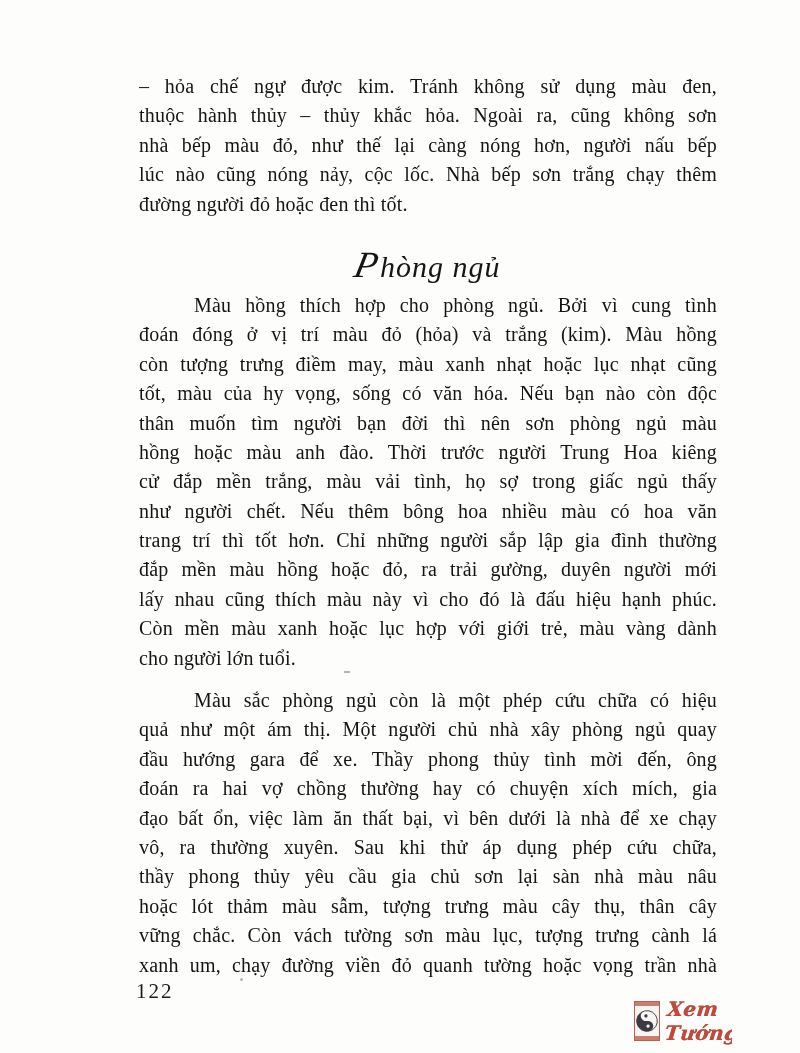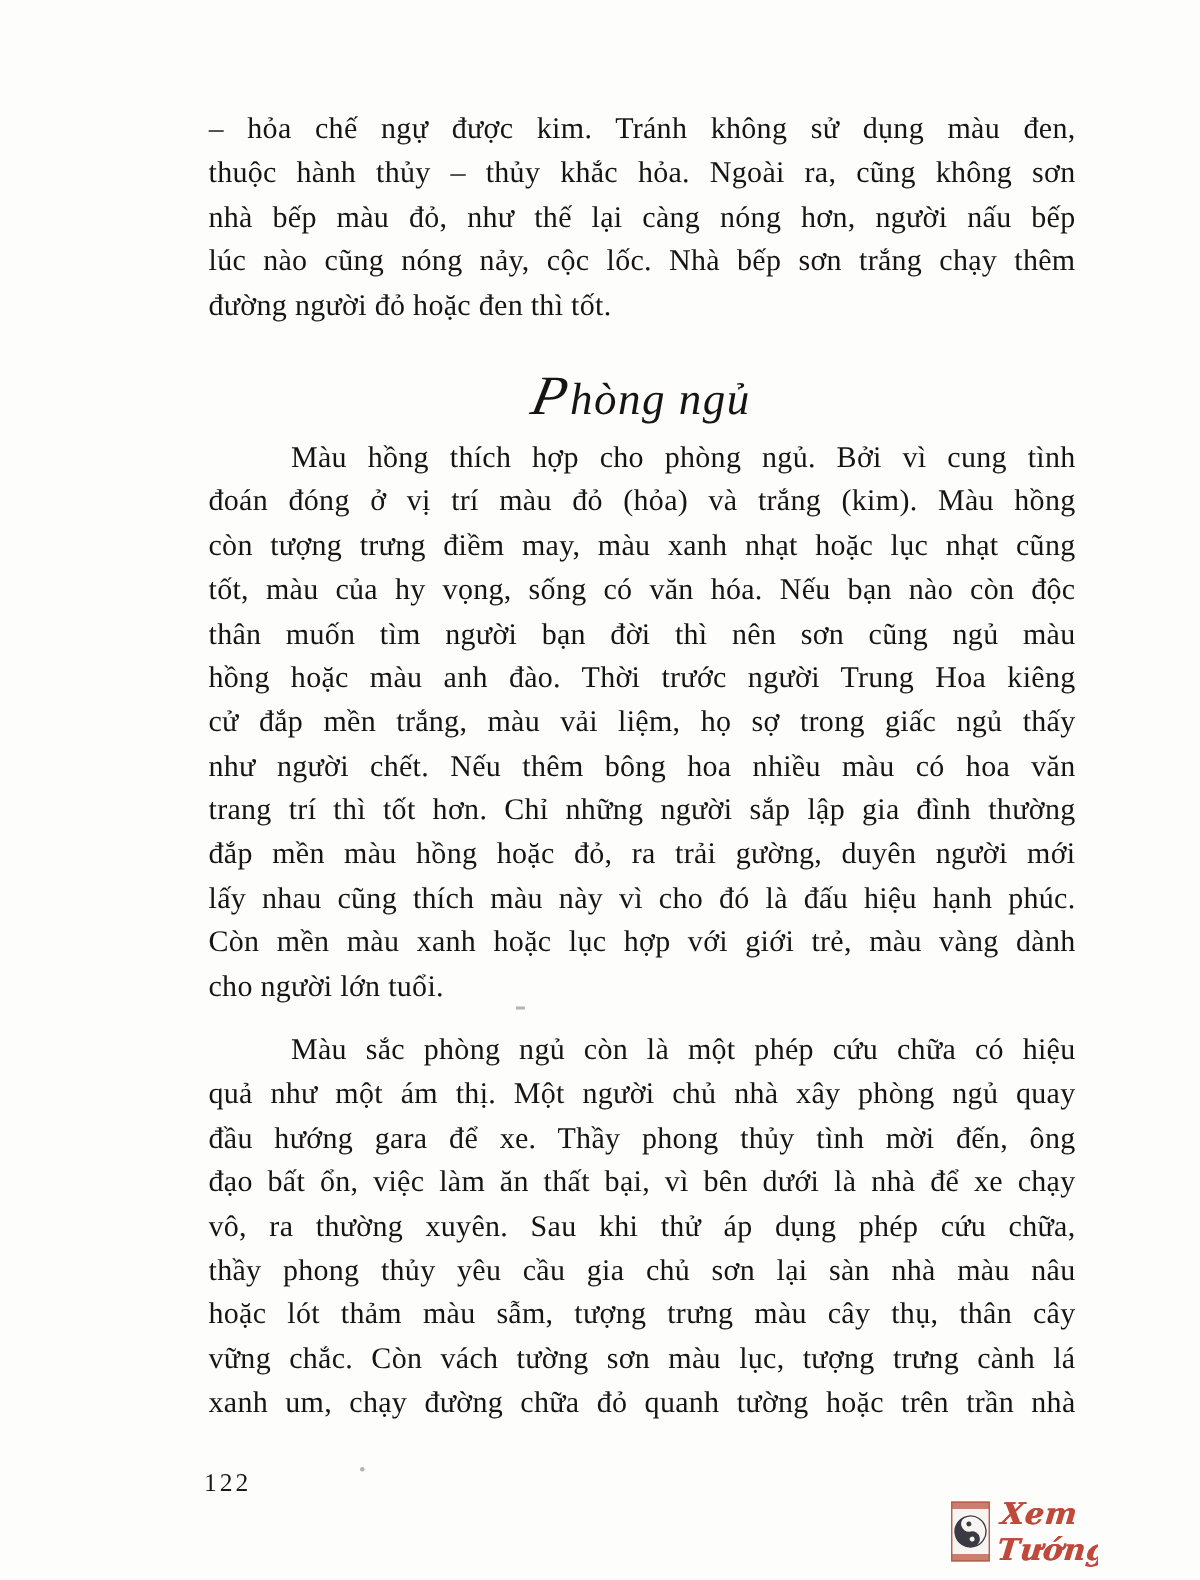--- a/index.html
+++ b/index.html
@@ -47,21 +47,21 @@
     display: inline-block;
     font-size: 37px;
     transform: skewX(-12deg);
     margin-right: 1px;
   }
   .para3 { margin-top: 13px; }
   .pagenum {
     position: absolute;
     left: 136px;
     top: 979px;
-    font-size: 17px;
+    font-size: 21px;
     letter-spacing: 2px;
     color: #1b1916;
     text-align: center;
   }
   .watermark {
     position: absolute;
     left: 634px;
     top: 997px;
     display: flex;
     align-items: center;
@@ -115,41 +115,42 @@
       <div class="ln end">đường người đỏ hoặc đen thì tốt.</div>
     </div>
 
     <h2 class="heading"><span class="initial">P</span><span>hòng ngủ</span></h2>
 
     <div class="para">
       <div class="ln ind">Màu hồng thích hợp cho phòng ngủ. Bởi vì cung tình</div>
       <div class="ln">đoán đóng ở vị trí màu đỏ (hỏa) và trắng (kim). Màu hồng</div>
       <div class="ln">còn tượng trưng điềm may, màu xanh nhạt hoặc lục nhạt cũng</div>
       <div class="ln">tốt, màu của hy vọng, sống có văn hóa. Nếu bạn nào còn độc</div>
-      <div class="ln">thân muốn tìm người bạn đời thì nên sơn cũng ngủ màu</div>
+      <div class="ln">thân muốn tìm người bạn đời thì nên sơn phòng ngủ màu</div>
       <div class="ln">hồng hoặc màu anh đào. Thời trước người Trung Hoa kiêng</div>
-      <div class="ln">cử đắp mền trắng, màu vải liệm, họ sợ trong giấc ngủ thấy</div>
+      <div class="ln">cử đắp mền trắng, màu vải tình, họ sợ trong giấc ngủ thấy</div>
       <div class="ln">như người chết. Nếu thêm bông hoa nhiều màu có hoa văn</div>
       <div class="ln">trang trí thì tốt hơn. Chỉ những người sắp lập gia đình thường</div>
       <div class="ln">đắp mền màu hồng hoặc đỏ, ra trải gường, duyên người mới</div>
       <div class="ln">lấy nhau cũng thích màu này vì cho đó là đấu hiệu hạnh phúc.</div>
       <div class="ln">Còn mền màu xanh hoặc lục hợp với giới trẻ, màu vàng dành</div>
       <div class="ln end">cho người lớn tuổi.</div>
     </div>
 
     <div class="para para3">
       <div class="ln ind">Màu sắc phòng ngủ còn là một phép cứu chữa có hiệu</div>
       <div class="ln">quả như một ám thị. Một người chủ nhà xây phòng ngủ quay</div>
       <div class="ln">đầu hướng gara để xe. Thầy phong thủy tình mời đến, ông</div>
+      <div class="ln">đoán ra hai vợ chồng thường hay có chuyện xích mích, gia</div>
       <div class="ln">đạo bất ổn, việc làm ăn thất bại, vì bên dưới là nhà để xe chạy</div>
       <div class="ln">vô, ra thường xuyên. Sau khi thử áp dụng phép cứu chữa,</div>
       <div class="ln">thầy phong thủy yêu cầu gia chủ sơn lại sàn nhà màu nâu</div>
       <div class="ln">hoặc lót thảm màu sẫm, tượng trưng màu cây thụ, thân cây</div>
       <div class="ln">vững chắc. Còn vách tường sơn màu lục, tượng trưng cành lá</div>
-      <div class="ln">xanh um, chạy đường chữa đỏ quanh tường hoặc trên trần nhà</div>
+      <div class="ln">xanh um, chạy đường viền đỏ quanh tường hoặc vọng trần nhà</div>
     </div>
 
   </div>
 
   <div class="pagenum">122</div>
 
   <div class="watermark">
     <div class="wm-box">
       <div class="wm-box-inner">
         <svg width="22" height="22" viewBox="0 0 100 100" aria-hidden="true">

